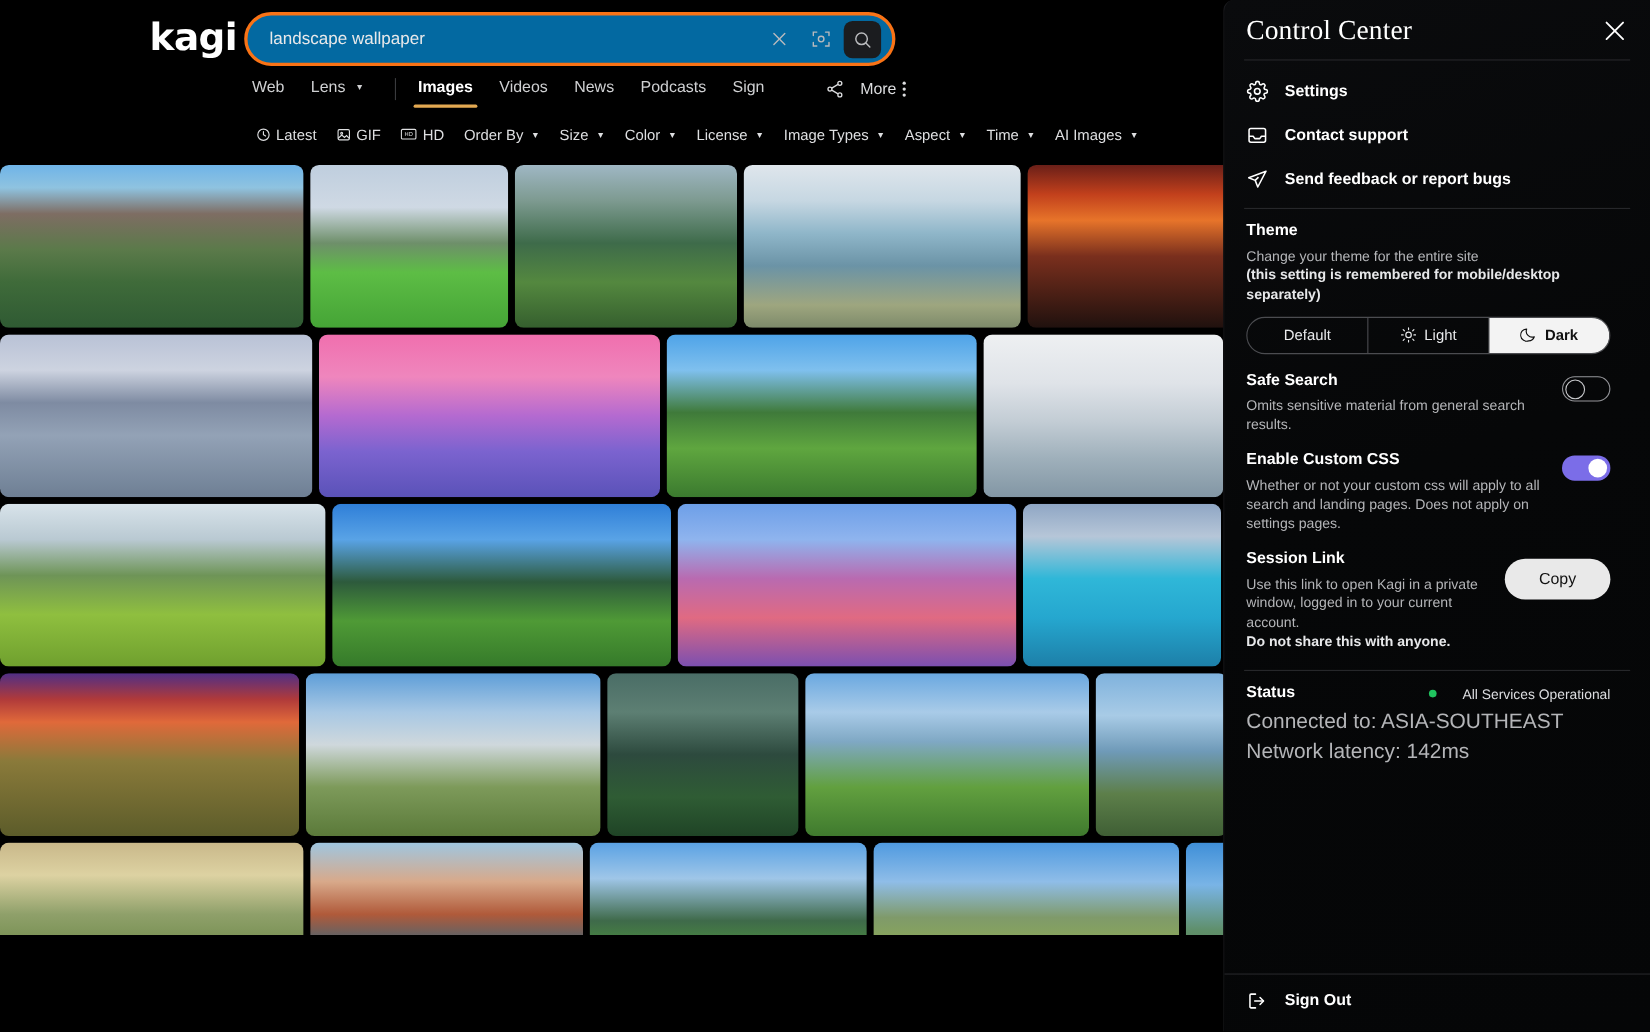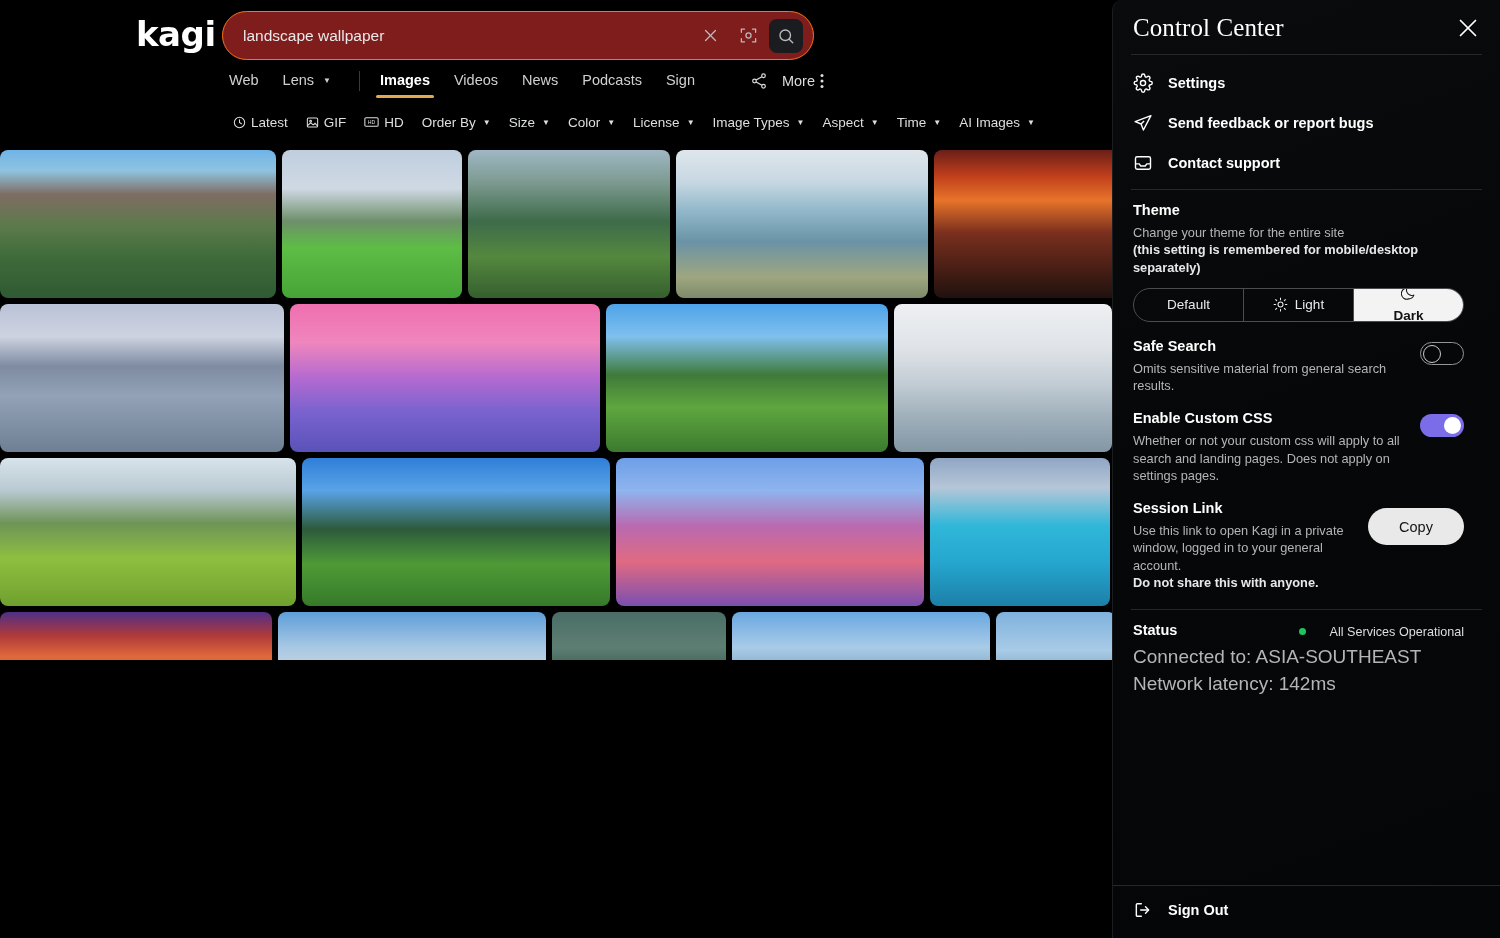--- a/index.html
+++ b/index.html
@@ -7,39 +7,39 @@
     width: 1500px; height: 938px;
     background: #000;
     font-family: "Liberation Sans", sans-serif;
     overflow: hidden;
   }
   body { position: relative; }
 
   
   #main {
     position: absolute; left: 0; top: 0;
-    width: 1112px; height: 660px;
+    width: 1112px; height: 850px;
     background: #000;
     overflow: hidden;
   }
 
   
   .header { position: relative; height: 70px; }
   .logo {
     position: absolute; left: 136px; top: 14px;
     font-size: 34px; font-weight: 700; color: #fff;
     letter-spacing: -0.5px; line-height: 40px;
     font-family: "DejaVu Sans", sans-serif;
   }
 
   .searchbar {
     position: absolute; left: 222px; top: 11px;
     width: 592px; height: 49px;
-    background: #7f1d1d;
-    border: 1px solid #f97316;
+    background: #0369a1;
+    border: 3px solid #f97316;
     border-radius: 26px;
     display: flex; align-items: center;
   }
   .search-input {
     flex: 1; background: transparent; border: none; outline: none;
     color: #e9e9ea; font-size: 15.5px;
     font-family: "Liberation Sans", sans-serif;
     padding-left: 20px;
   }
   .search-input::placeholder { color: #6a6b6f; }
@@ -141,21 +141,21 @@
   .theme-switch {
     display: flex; margin-top: 12px;
     border: 1px solid #4b4c50; border-radius: 22px; overflow: hidden;
     height: 34px;
   }
   .theme-opt {
     flex: 1; display: flex; align-items: center; justify-content: center;
     gap: 7px; color: #e9eaec; font-size: 13.5px; cursor: pointer;
     border-right: 1px solid #4b4c50;
   }
-  .theme-opt:last-child { border-right: none; flex-direction: column; }
+  .theme-opt:last-child { border-right: none; }
   .theme-opt.selected { background: #f3f3f3; color: #111; font-weight: 700; }
 
   .row-ctl {
     display: flex; align-items: flex-start; justify-content: space-between;
     gap: 16px;
   }
   .row-ctl .txt { flex: 1; }
   .toggle {
     width: 44px; height: 23px; border-radius: 14px; flex: none;
     position: relative; cursor: pointer; margin-top: 4px;
@@ -453,34 +453,34 @@
         <svg width="20" height="20" viewBox="0 0 24 24" fill="none" stroke="currentColor" stroke-width="1.7">
             <circle cx="12" cy="12" r="3.1"></circle>
             <path d="M19.4 15a1.6 1.6 0 00.32 1.76l.06.06a2 2 0 11-2.83 2.83l-.06-.06a1.6 1.6 0 00-1.76-.32 1.6 1.6 0 00-.97 1.47V21a2 2 0 11-4 0v-.1a1.6 1.6 0 00-1.05-1.47 1.6 1.6 0 00-1.76.32l-.06.06a2 2 0 11-2.83-2.83l.06-.06A1.6 1.6 0 005 15.04 1.6 1.6 0 003.53 14H3.4a2 2 0 110-4h.1A1.6 1.6 0 005 9a1.6 1.6 0 00-.32-1.76l-.06-.06a2 2 0 112.83-2.83l.06.06A1.6 1.6 0 009.27 4.8 1.6 1.6 0 0010.24 3.3V3.2a2 2 0 114 0v.1a1.6 1.6 0 00.97 1.47 1.6 1.6 0 001.76-.32l.06-.06a2 2 0 112.83 2.83l-.06.06A1.6 1.6 0 0019.48 9v.04A1.6 1.6 0 0021 10.04h.1a2 2 0 110 4H21a1.6 1.6 0 00-1.47.97z"></path>
           </svg>
       </span>
       <span>Settings</span>
     </div>
     <div class="menu-item">
       <span class="mi-icon">
         <svg width="20" height="20" viewBox="0 0 24 24" fill="none" stroke="currentColor" stroke-width="1.7" stroke-linejoin="round">
-            <path d="M21.5 3.2L2.6 10.4l7.1 2.8 2.8 7.2 9-17.2z"></path>
-            <path d="M9.7 13.2l3.6-3.6"></path>
-          </svg>
-      </span>
-      <span>Send feedback or report bugs</span>
+            <rect x="3" y="4.5" width="18" height="15" rx="2"></rect>
+            <path d="M3 13h4.5l1.8 2.6h5.4l1.8-2.6H21"></path>
+          </svg>
+      </span>
+      <span>Contact support</span>
     </div>
     <div class="menu-item">
       <span class="mi-icon">
         <svg width="20" height="20" viewBox="0 0 24 24" fill="none" stroke="currentColor" stroke-width="1.7" stroke-linejoin="round">
-            <rect x="3" y="4.5" width="18" height="15" rx="2"></rect>
-            <path d="M3 13h4.5l1.8 2.6h5.4l1.8-2.6H21"></path>
-          </svg>
-      </span>
-      <span>Contact support</span>
+            <path d="M21.5 3.2L2.6 10.4l7.1 2.8 2.8 7.2 9-17.2z"></path>
+            <path d="M9.7 13.2l3.6-3.6"></path>
+          </svg>
+      </span>
+      <span>Send feedback or report bugs</span>
     </div>
   </div>
   <div class="hr"></div>
 
   <div class="section">
     <div class="sec-title">Theme</div>
     <div class="sec-desc">Change your theme for the entire site</div>
     <div class="sec-desc bold">(this setting is remembered for mobile/desktop separately)</div>
     <div class="theme-switch">
       <div class="theme-opt">
@@ -523,21 +523,21 @@
         <div class="sec-desc">Whether or not your custom css will apply to all search and landing pages. Does not apply on settings pages.</div>
       </div>
       <div class="toggle on"></div>
     </div>
   </div>
 
   <div class="section">
     <div class="row-ctl">
       <div class="txt">
         <div class="sec-title">Session Link</div>
-        <div class="sec-desc">Use this link to open Kagi in a private window, logged in to your general account.</div>
+        <div class="sec-desc">Use this link to open Kagi in a private window, logged in to your current account.</div>
         <div class="sec-desc bold">Do not share this with anyone.</div>
       </div>
       <button class="copy-btn">Copy</button>
     </div>
   </div>
 
   <div class="hr" style="margin-top:14px"></div>
 
   <div class="section">
     <div class="status-head">

